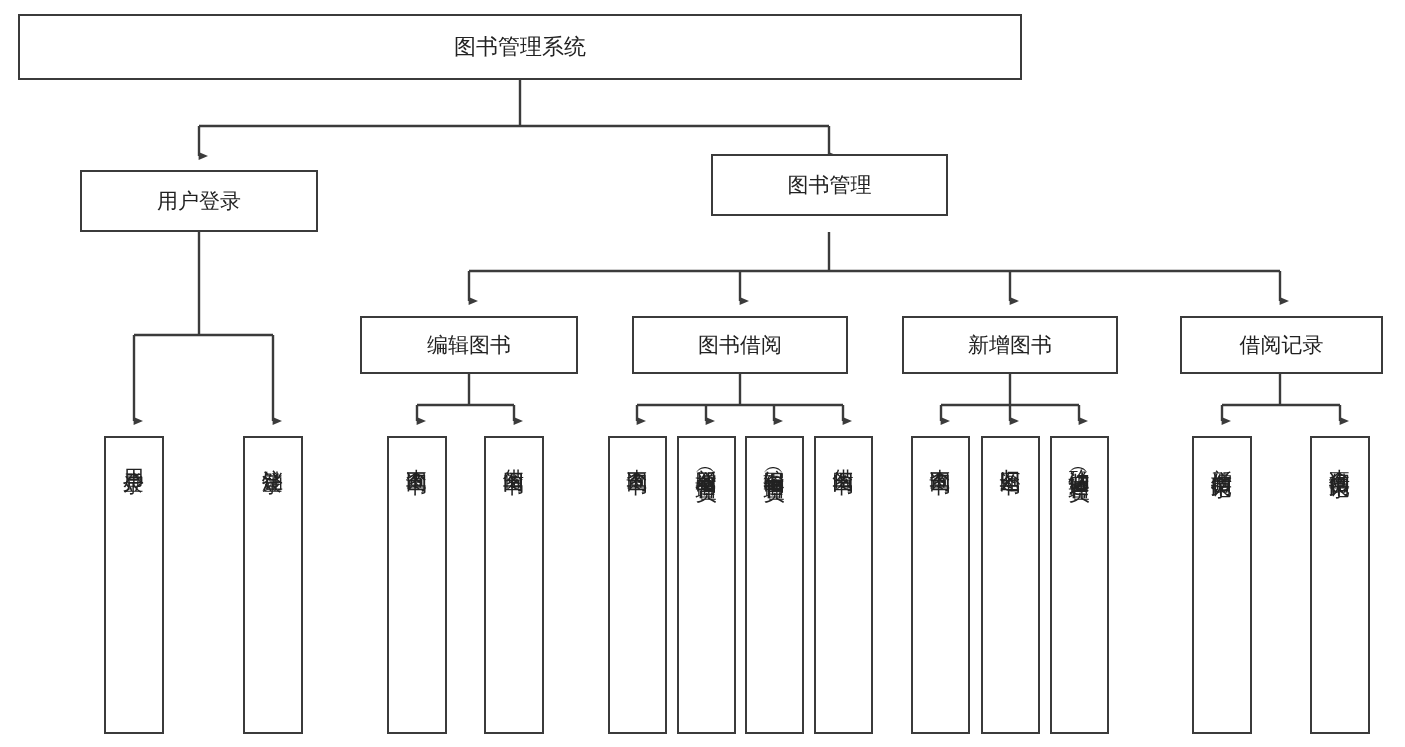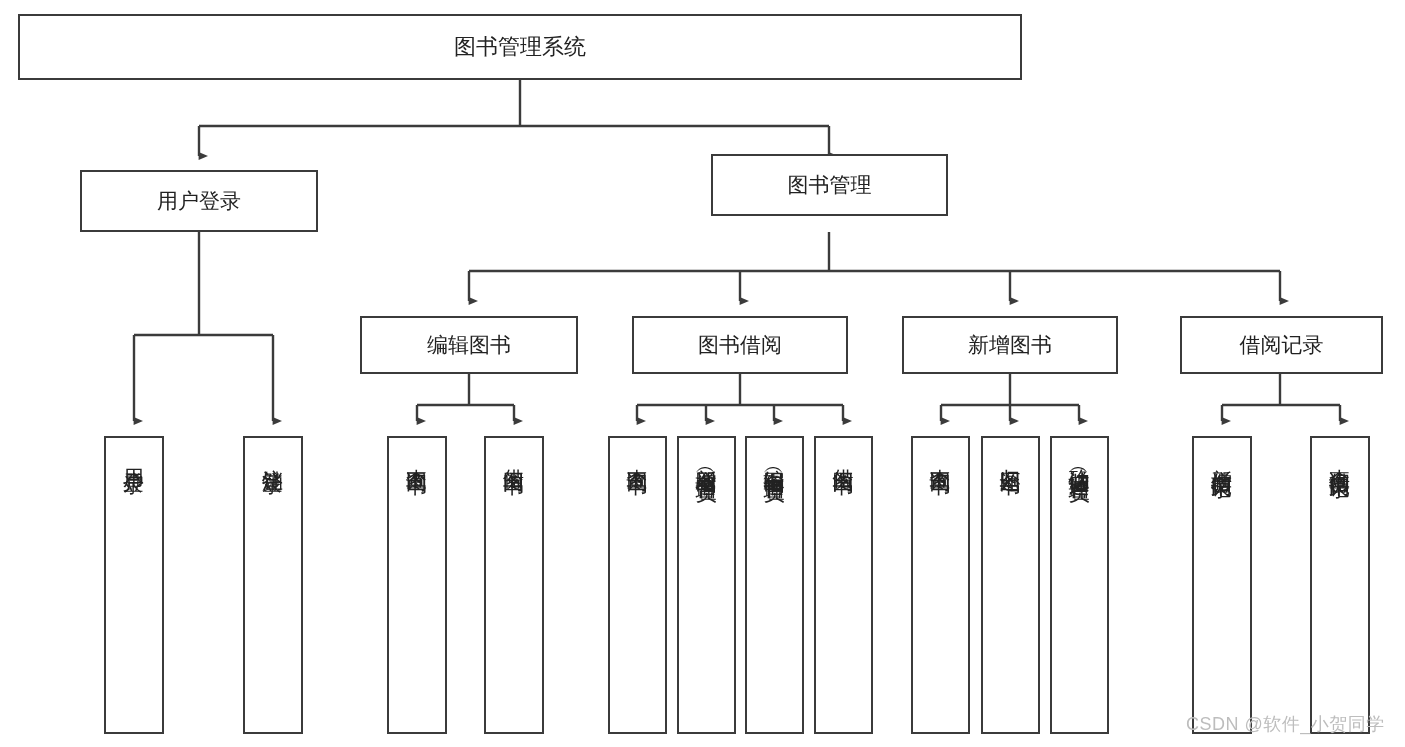--- a/index.html
+++ b/index.html
@@ -188,15 +188,14 @@
     <span class="lbl">确认归还（管理员）</span>
   </div>
 
   <div class="node vert" style="left:1192px; top:436px; width:60px; height:298px;">
     <span class="lbl">新增借阅记录</span>
   </div>
   <div class="node vert" style="left:1310px; top:436px; width:60px; height:298px;">
     <span class="lbl">查询借阅记录</span>
   </div>
 
-  <div id="watermark">CSDN @软件_小贺同学</div>
 
 </div>
 
 </body></html>

